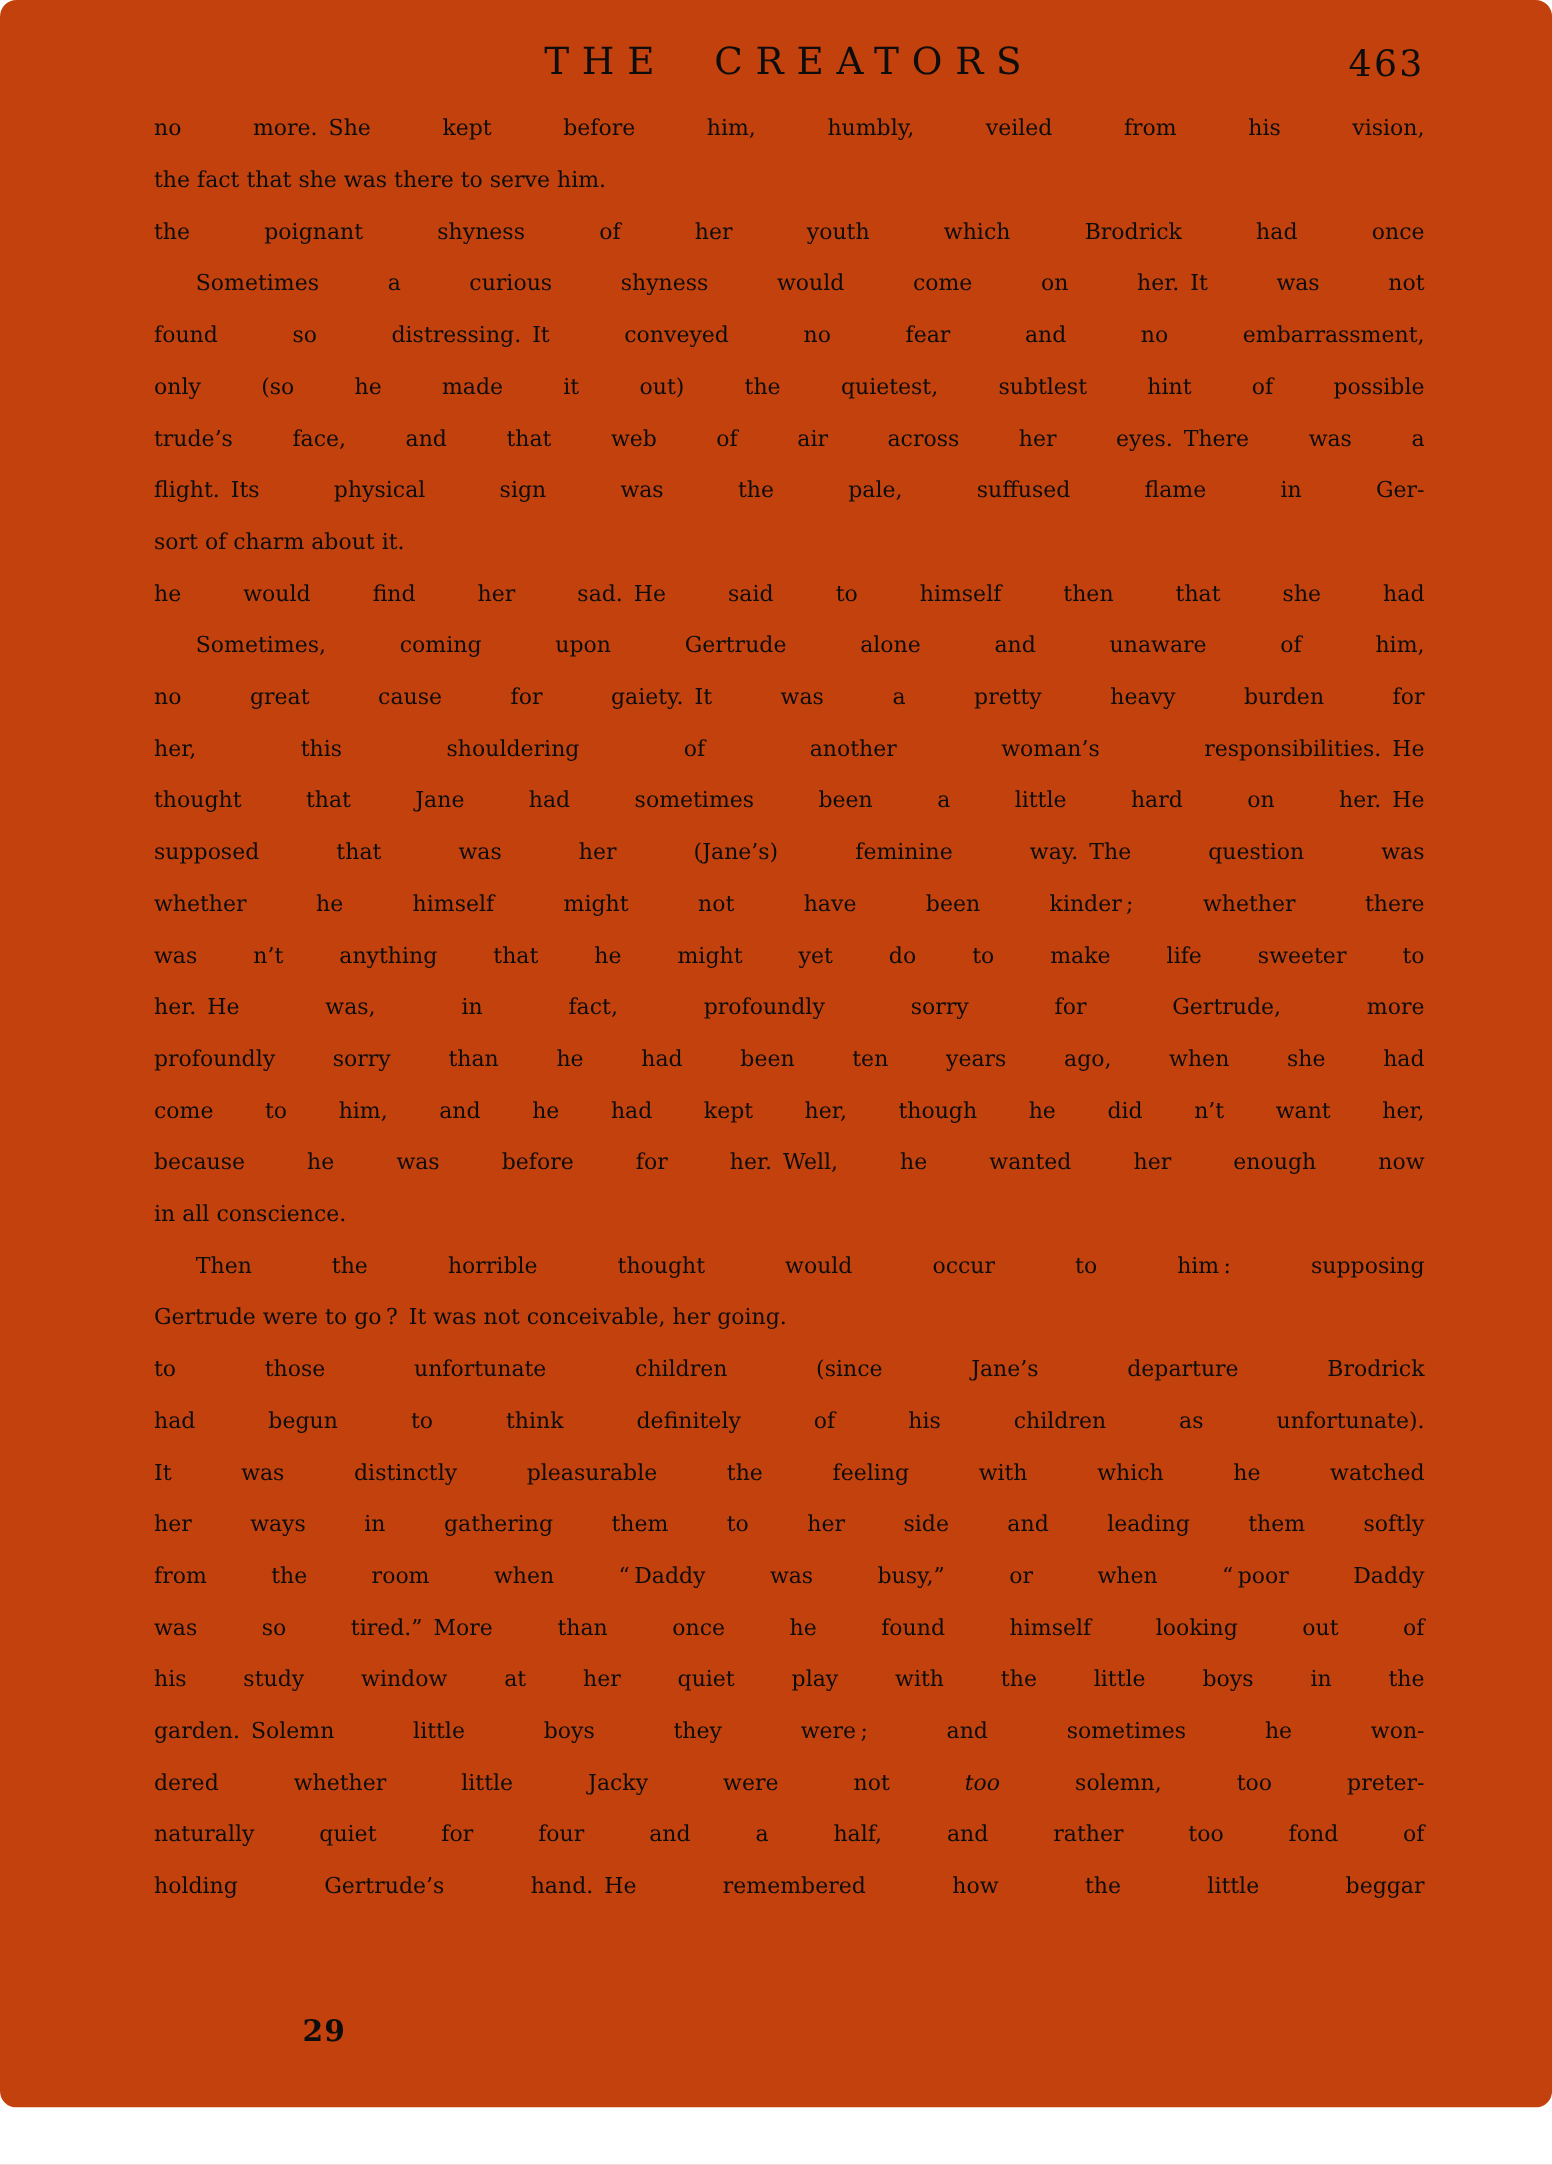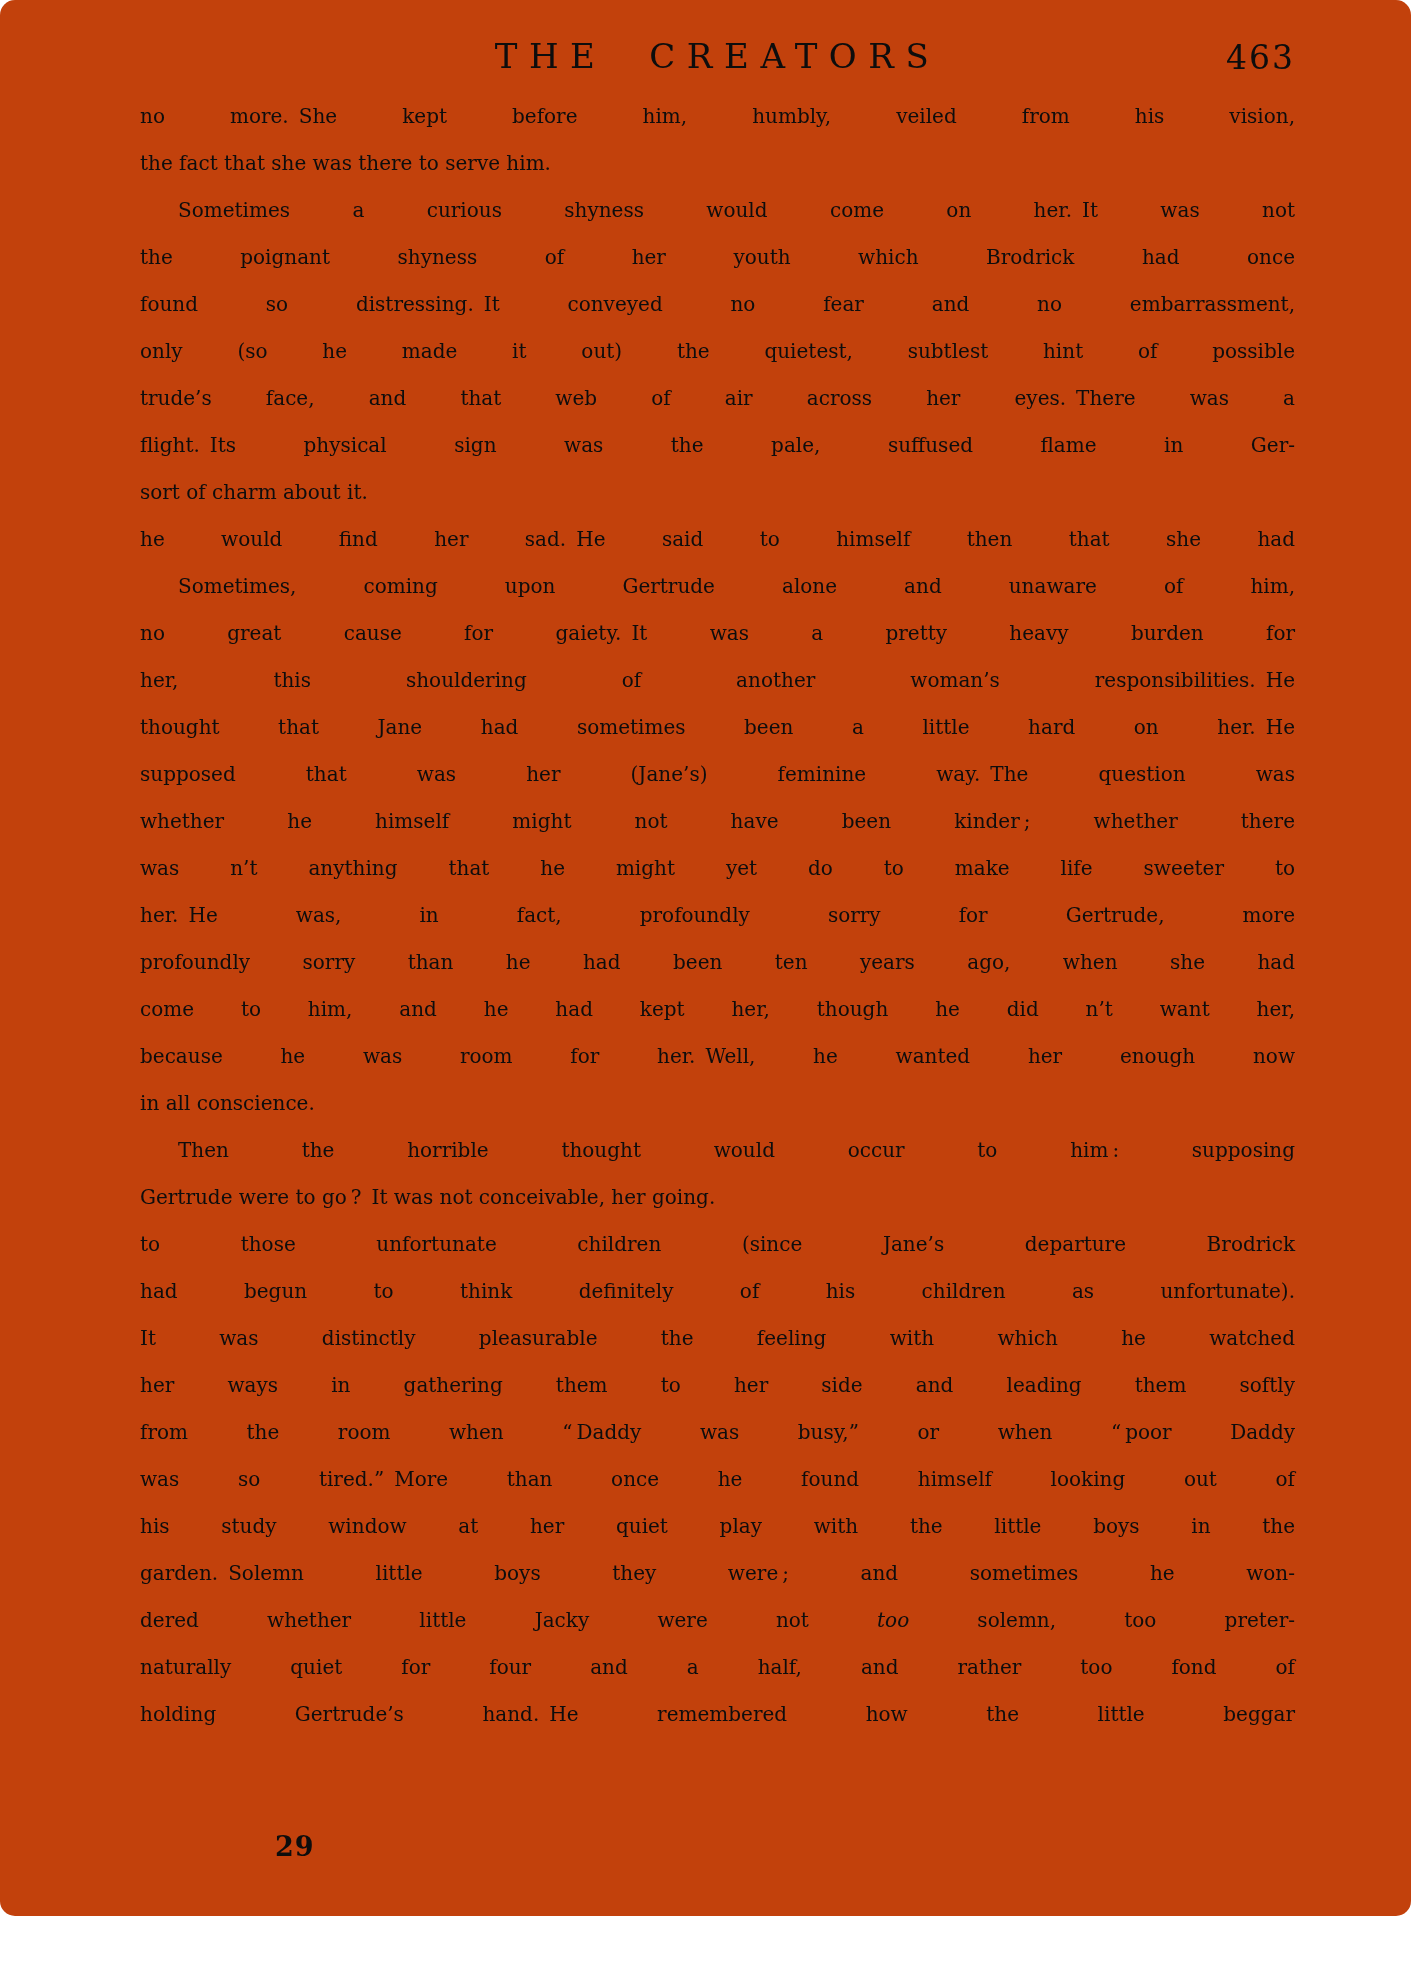--- a/index.html
+++ b/index.html
@@ -71,39 +71,39 @@
 <div class="page">
 
   <header class="running-head">
     <div class="head-title">THE CREATORS</div>
     <div class="head-page">463</div>
   </header>
 
   <main class="body-text">
       <div class="line">no more. She kept before him, humbly, veiled from his vision,</div>
       <div class="line para-end">the fact that she was there to serve him.</div>
+      <div class="line">the poignant shyness of her youth which Brodrick had once</div>
       <div class="line indent">Sometimes a curious shyness would come on her. It was not</div>
-      <div class="line">the poignant shyness of her youth which Brodrick had once</div>
       <div class="line">found so distressing. It conveyed no fear and no embarrassment,</div>
       <div class="line">only (so he made it out) the quietest, subtlest hint of possible</div>
       <div class="line">trude’s face, and that web of air across her eyes. There was a</div>
       <div class="line">flight. Its physical sign was the pale, suffused flame in Ger-</div>
       <div class="line para-end">sort of charm about it.</div>
       <div class="line">he would find her sad. He said to himself then that she had</div>
       <div class="line indent">Sometimes, coming upon Gertrude alone and unaware of him,</div>
       <div class="line">no great cause for gaiety. It was a pretty heavy burden for</div>
       <div class="line">her, this shouldering of another woman’s responsibilities. He</div>
       <div class="line">thought that Jane had sometimes been a little hard on her. He</div>
       <div class="line">supposed that was her (Jane’s) feminine way. The question was</div>
       <div class="line">whether he himself might not have been kinder ; whether there</div>
       <div class="line">was n’t anything that he might yet do to make life sweeter to</div>
       <div class="line">her. He was, in fact, profoundly sorry for Gertrude, more</div>
       <div class="line">profoundly sorry than he had been ten years ago, when she had</div>
       <div class="line">come to him, and he had kept her, though he did n’t want her,</div>
-      <div class="line">because he was room for her. Well, he wanted her enough now</div>
+      <div class="line">because he was before for her. Well, he wanted her enough now</div>
       <div class="line para-end">in all conscience.</div>
       <div class="line indent">Then the horrible thought would occur to him : supposing</div>
       <div class="line para-end">Gertrude were to go ? It was not conceivable, her going.</div>
       <div class="line">to those unfortunate children (since Jane’s departure Brodrick</div>
       <div class="line">had begun to think definitely of his children as unfortunate).</div>
       <div class="line">It was distinctly pleasurable the feeling with which he watched</div>
       <div class="line">her ways in gathering them to her side and leading them softly</div>
       <div class="line">from the room when “ Daddy was busy,” or when “ poor Daddy</div>
       <div class="line">was so tired.” More than once he found himself looking out of</div>
       <div class="line">his study window at her quiet play with the little boys in the</div>

